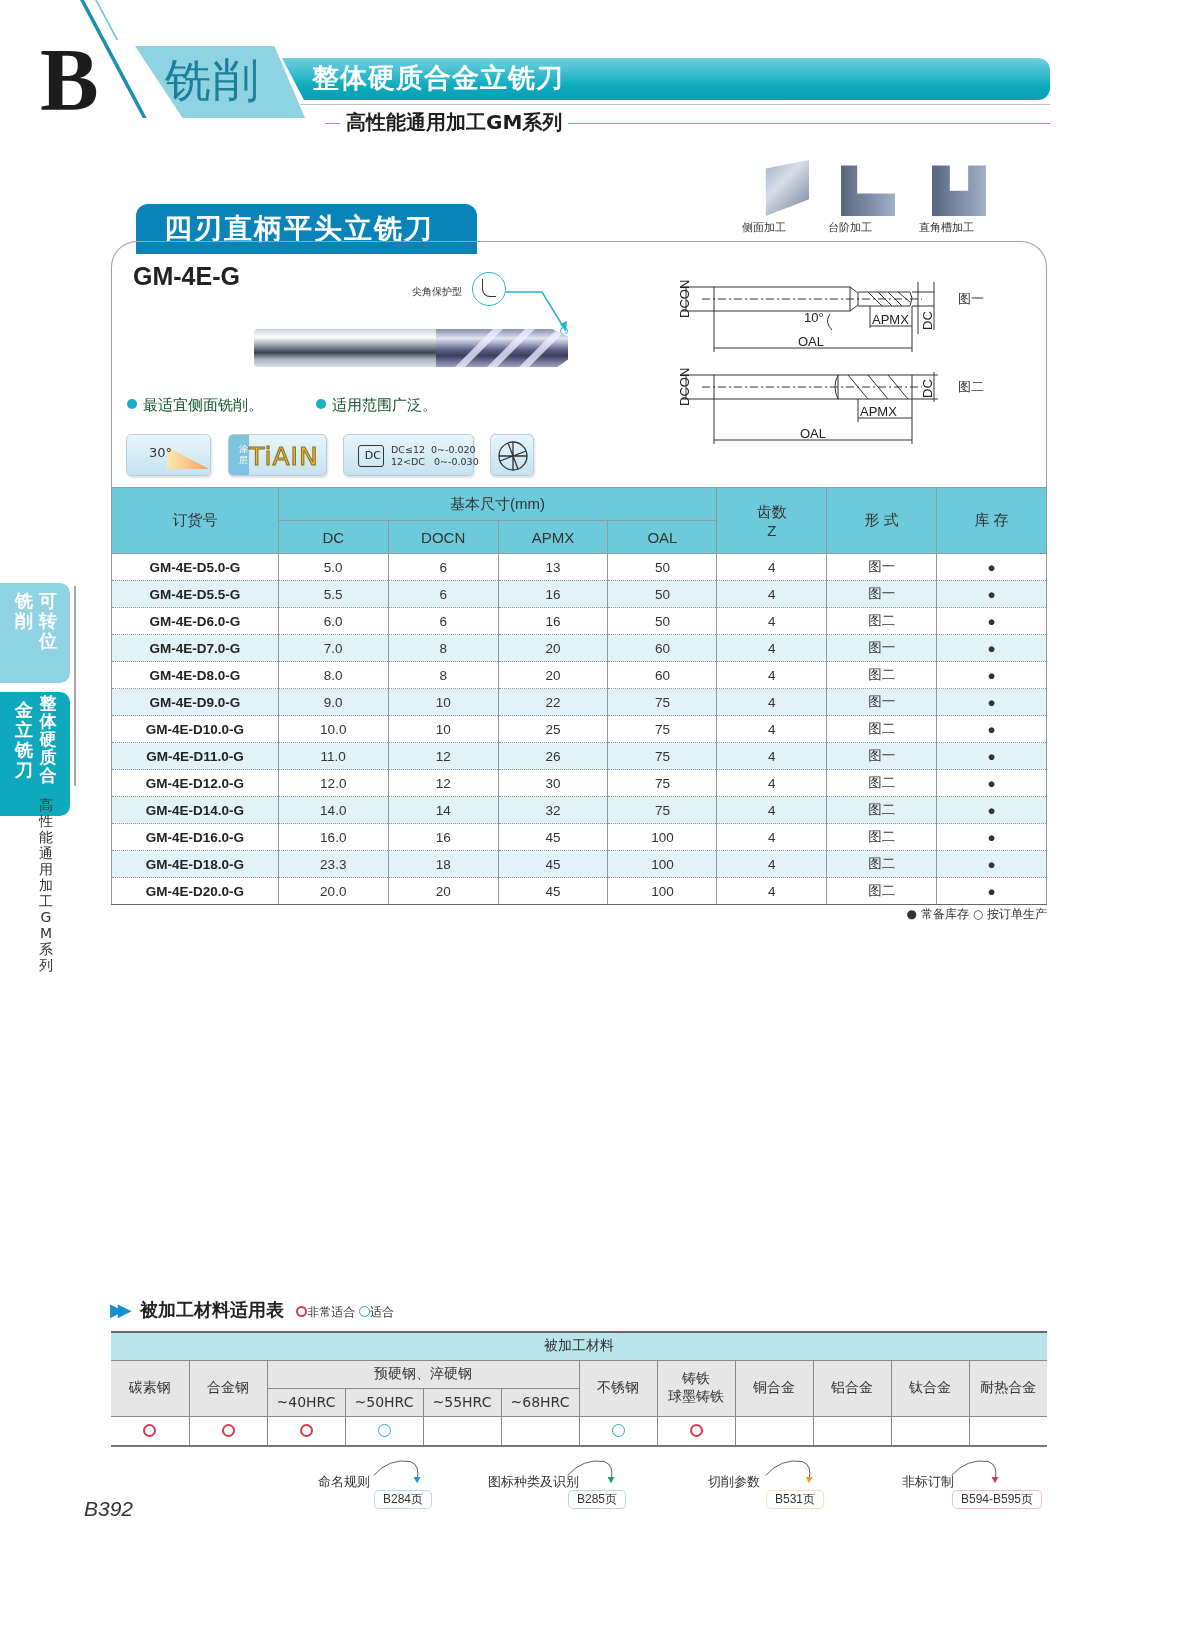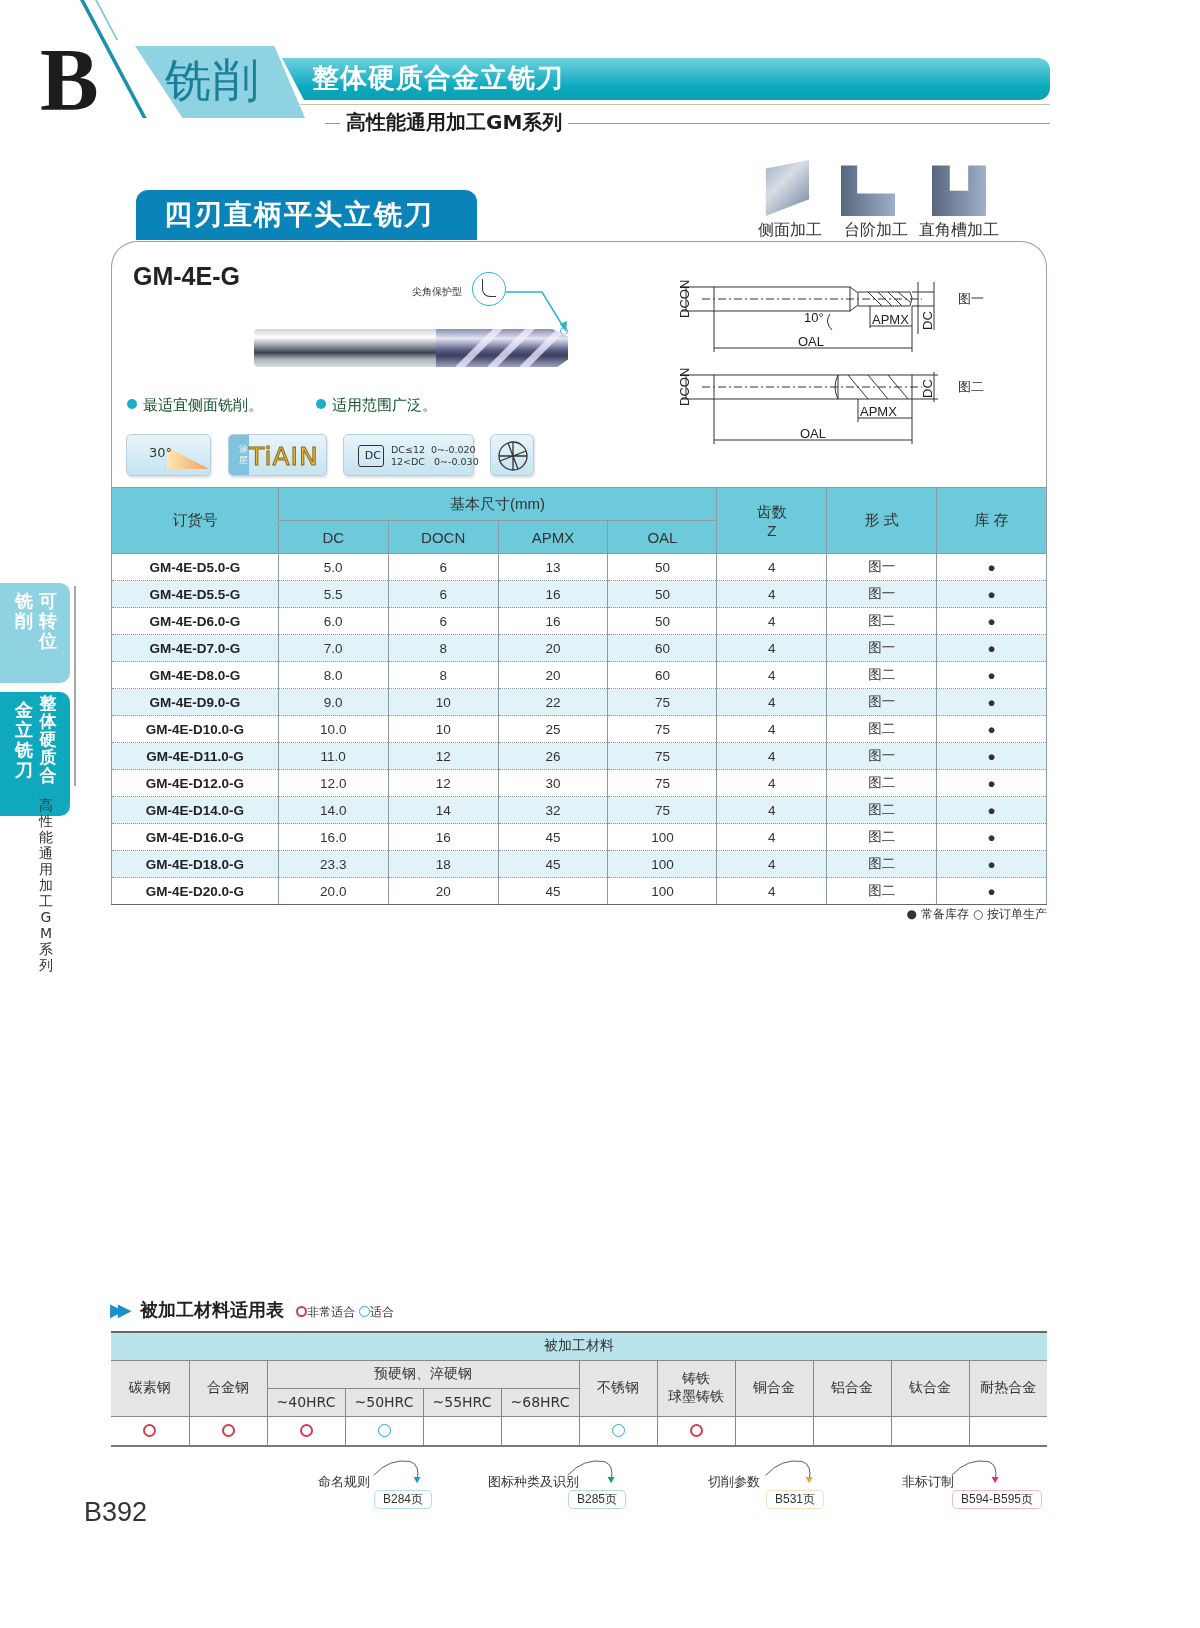--- a/index.html
+++ b/index.html
@@ -10,28 +10,28 @@
   .hdr-diag { position: absolute; left: 80px; top: 0; width: 4px; height: 118px; background: #1a8fae; transform: skewX(28deg); transform-origin: top left; }
   .hdr-diag2 { position: absolute; left: 95px; top: 0; width: 2px; height: 40px; background: #7cc9dc; transform: skewX(28deg); transform-origin: top left; }
   .hdr-B { position: absolute; left: 40px; top: 36px; font-family: "Liberation Serif", "DejaVu Serif", serif; font-weight: 700; font-size: 88px; line-height: 88px; color: #1c1c1c; }
   .hdr-tab { position: absolute; left: 135px; top: 46px; width: 170px; height: 72px; background: #8fd3e3; clip-path: polygon(0 0, 82% 0, 100% 100%, 28% 100%); }
   .hdr-mill { position: absolute; left: 165px; top: 50px; font-size: 46px; color: #1b7f9a; font-family: "DejaVu Sans", sans-serif; letter-spacing: 2px; }
   .hdr-bar { position: absolute; left: 282px; top: 58px; width: 768px; height: 42px; border-radius: 0 12px 12px 0; background: linear-gradient(#6fd1df, #0aa9bd 70%, #0a9fb3); clip-path: polygon(0 0, 100% 0, 100% 100%, 22px 100%); }
   .hdr-title { position: absolute; left: 312px; top: 60px; font-size: 27px; font-weight: 700; color: #ffffff; letter-spacing: 1px; }
   .hdr-line1 { position: absolute; left: 300px; top: 104px; width: 750px; height: 1px; background: #c8c0b5; }
   .hdr-line2 { position: absolute; left: 325px; top: 123px; width: 725px; height: 1px; background: #4fb6c9; }
   .hdr-sub { position: absolute; left: 340px; top: 109px; background: #fff; padding: 0 6px; font-size: 20px; font-weight: 700; color: #1e1e1e; }
-  .op { position: absolute; width: 80px; text-align: right; font-size: 16px; color: #333; }
+  .op { position: absolute; width: 80px; text-align: left; font-size: 11px; color: #333; }
   .op .shape { width: 54px; height: 56px; margin: 0 auto 4px; position: relative; }
   .op1 .shape { background: linear-gradient(135deg, #8fa4c0, #d7dde6 45%, #6d7f99); clip-path: polygon(20% 15%, 100% 0, 100% 70%, 20% 100%); }
   .op2 .shape { background: linear-gradient(90deg, #55667e, #9fb0c8); clip-path: polygon(0 10%, 30% 10%, 30% 60%, 100% 60%, 100% 100%, 0 100%); }
   .op3 .shape { background: linear-gradient(90deg, #55667e, #9fb0c8); clip-path: polygon(0 10%, 33% 10%, 33% 55%, 67% 55%, 67% 10%, 100% 10%, 100% 100%, 0 100%); }
 
   
-  .prod-tab { position: absolute; left: 136px; top: 190px; width: 341px; height: 50px; background: #0a84b8; border-radius: 12px 12px 0 0; color: #fff; font-size: 28px; font-weight: 700; padding: 6px 0 0 28px; letter-spacing: 2px; }
+  .prod-tab { position: absolute; left: 136px; top: 204px; width: 341px; height: 50px; background: #0a84b8; border-radius: 12px 12px 0 0; color: #fff; font-size: 28px; font-weight: 700; padding: 6px 0 0 28px; letter-spacing: 2px; }
   .prod-box { position: absolute; left: 111px; top: 241px; width: 936px; height: 248px; border: 1.5px solid #9aa0a6; border-bottom: none; border-radius: 26px 26px 0 0; }
   .prod-code { position: absolute; left: 133px; top: 262px; font-family: "Liberation Sans", sans-serif; font-size: 25px; font-weight: 700; color: #222; }
   .tip-label { position: absolute; left: 412px; top: 285px; font-size: 10px; color: #333; }
   .tip-circle { position: absolute; left: 472px; top: 272px; width: 34px; height: 34px; border: 1.5px solid #2bb3cc; border-radius: 50%; }
   .tip-circle::after { content: ""; position: absolute; left: 9px; top: 6px; width: 13px; height: 17px; border-left: 1.5px solid #333; border-bottom: 1.5px solid #333; border-radius: 0 0 0 8px; }
   .tip-arrow { position: absolute; left: 506px; top: 290px; width: 62px; height: 44px; }
 
   
   .tool { position: absolute; left: 254px; top: 329px; width: 314px; height: 40px; }
   .tool .shank { position: absolute; left: 0; top: 0; width: 184px; height: 38px; border-radius: 4px 0 0 4px; background: linear-gradient(#cbd4dc, #ffffff 22%, #8d98a4 45%, #3a4550 62%, #a9b4be 80%, #d9e0e6); }
@@ -93,21 +93,21 @@
   .mat td { height: 30px; text-align: center; border-left: 1px solid #888; border-right: 1px solid #888; border-bottom: 2px solid #777; }
   .mat tr th:first-child, .mat tr td:first-child { border-left: none; }
   .mat tr th:last-child, .mat tr td:last-child { border-right: none; }
   .mat .ring-red, .mat .ring-blue { width: 13px; height: 13px; }
 
   
   .ref { position: absolute; top: 1458px; }
   .ref .curve { position: absolute; top: 0; width: 60px; height: 26px; }
   .ref .lbl { position: absolute; top: 15px; font-size: 13px; color: #333; white-space: nowrap; }
   .ref .pg { position: absolute; top: 32px; height: 19px; font-size: 12px; line-height: 17px; border-radius: 5px; padding: 0 8px; color: #333; background: #fff; white-space: nowrap; font-family: "Liberation Sans", sans-serif; }
-  .page-no { position: absolute; left: 84px; top: 1497px; font-size: 27px; color: #333; font-family: "Liberation Sans", sans-serif; }
+  .page-no { position: absolute; left: 84px; top: 1497px; font-size: 21px; font-style: italic; color: #333; font-family: "Liberation Sans", sans-serif; }
 </style>
 </head>
 <body>
 
 <div class="hdr-diag"></div>
 <div class="hdr-diag2"></div>
 <div class="hdr-B">B</div>
 <div class="hdr-tab"></div>
 <div class="hdr-mill">铣削</div>
 <div class="hdr-bar"></div>

